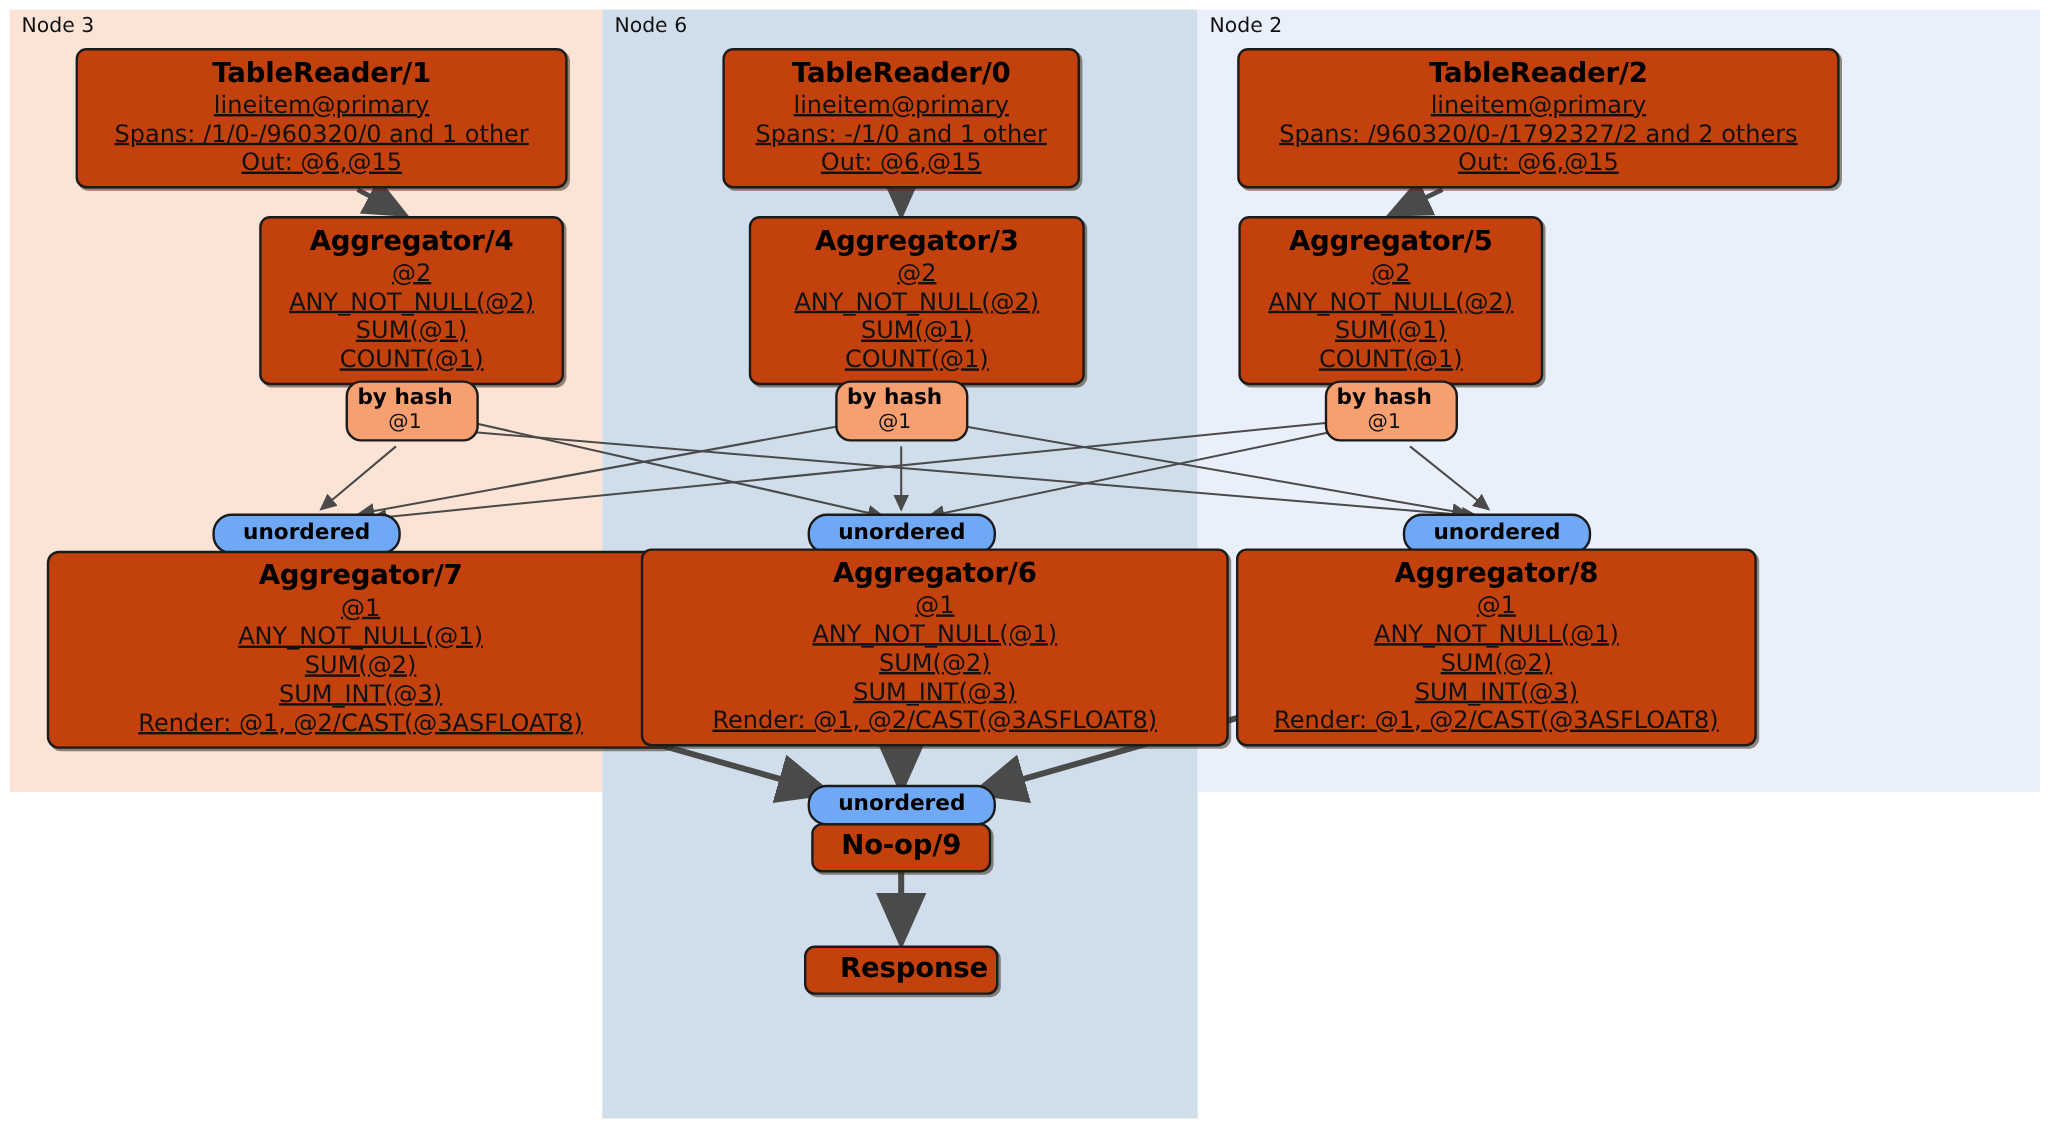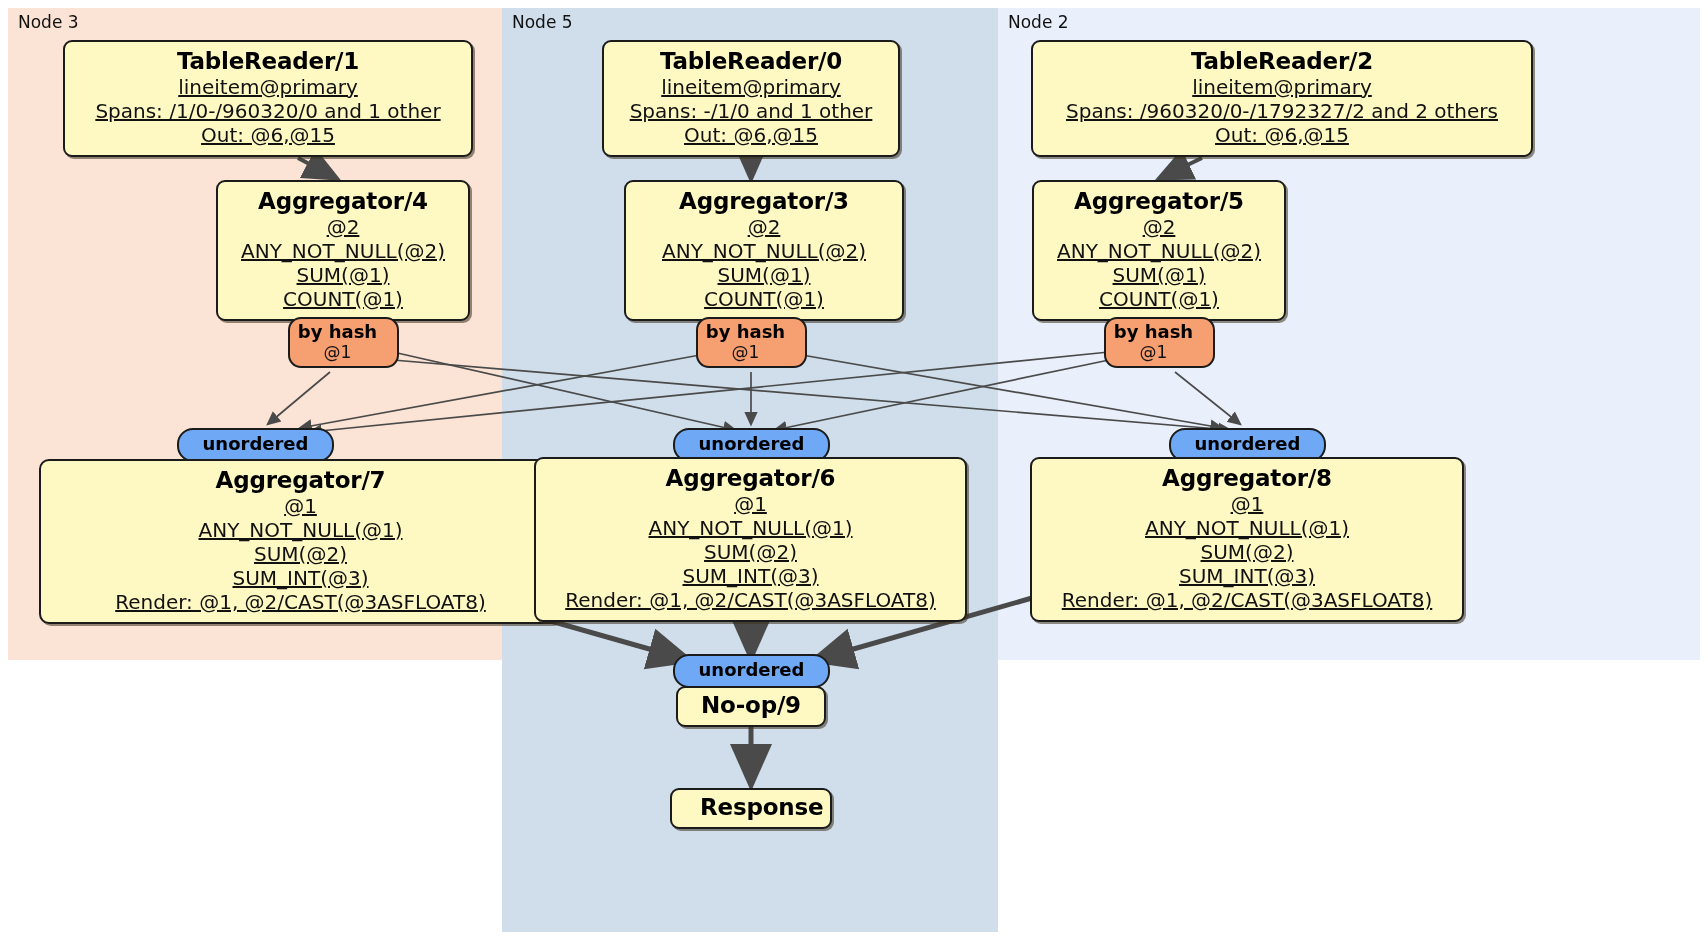--- a/index.html
+++ b/index.html
@@ -5,21 +5,21 @@
   html,body{margin:0;padding:0;background:#ffffff;}
   #stage{position:relative;width:1708px;height:940px;background:#ffffff;
          font-family:"DejaVu Sans","Liberation Sans",sans-serif;overflow:hidden;}
 
   .panel{position:absolute;box-sizing:border-box;}
   .panel-label{position:absolute;left:10px;top:4px;font-size:17px;color:#111;
                font-family:"DejaVu Sans","Liberation Sans",sans-serif;white-space:nowrap;}
 
   #edges{position:absolute;left:0;top:0;width:1708px;height:940px;pointer-events:none;}
 
-  .box{position:absolute;box-sizing:border-box;background:#fef9c3;
+  .box{position:absolute;box-sizing:border-box;background:#c2410c;
        border:2px solid #1b1b1b;border-radius:9px;
        box-shadow:2px 2px 0 rgba(60,50,30,0.55);
        text-align:center;padding:6px 10px 8px 10px;}
   .box .ttl{font-weight:bold;font-size:23px;color:#000;line-height:1.16;
             letter-spacing:-0.2px;}
   .box .ln{font-size:20px;color:#111;line-height:1.2;white-space:nowrap;text-decoration:underline;}
   .box.small .ttl{font-size:23px;}
 
   .pill{position:absolute;box-sizing:border-box;border:2px solid #1b1b1b;
         text-align:center;white-space:nowrap;}
@@ -32,21 +32,21 @@
 </head>
 <body>
 
 <div id="stage">
 
   <div class="panel" style="left:8px;top:8px;width:494px;height:652px;background:#fbe3d5;">
     <span class="panel-label">Node 3</span>
   </div>
 
   <div class="panel" style="left:502px;top:8px;width:496px;height:924px;background:#cfdeea;">
-    <span class="panel-label">Node 5</span>
+    <span class="panel-label">Node 6</span>
   </div>
 
   <div class="panel" style="left:998px;top:8px;width:702px;height:652px;background:#eaf0fb;">
     <span class="panel-label">Node 2</span>
   </div>
 
   <svg id="edges" viewBox="0 0 1708 940">
     <defs>
       <marker id="ah" markerWidth="9" markerHeight="9" refX="7" refY="4.5" orient="auto" markerUnits="strokeWidth">
         <path d="M0,0.6 L8.4,4.5 L0,8.4 z" fill="#4a4a4a"></path>
@@ -153,21 +153,21 @@
 
   <div class="box" style="left:39px;top:459px;width:523px;border-radius:10px;">
     <div class="ttl">Aggregator/7</div>
     <div class="ln">@1</div>
     <div class="ln">ANY_NOT_NULL(@1)</div>
     <div class="ln">SUM(@2)</div>
     <div class="ln">SUM_INT(@3)</div>
     <div class="ln">Render: @1, @2/CAST(@3ASFLOAT8)</div>
   </div>
 
-  <div class="box" style="left:534px;top:457px;width:433px;">
+  <div class="box" style="left:534px;top:457px;width:490px;">
     <div class="ttl">Aggregator/6</div>
     <div class="ln">@1</div>
     <div class="ln">ANY_NOT_NULL(@1)</div>
     <div class="ln">SUM(@2)</div>
     <div class="ln">SUM_INT(@3)</div>
     <div class="ln">Render: @1, @2/CAST(@3ASFLOAT8)</div>
   </div>
 
   <div class="box" style="left:1030px;top:457px;width:434px;">
     <div class="ttl">Aggregator/8</div>

